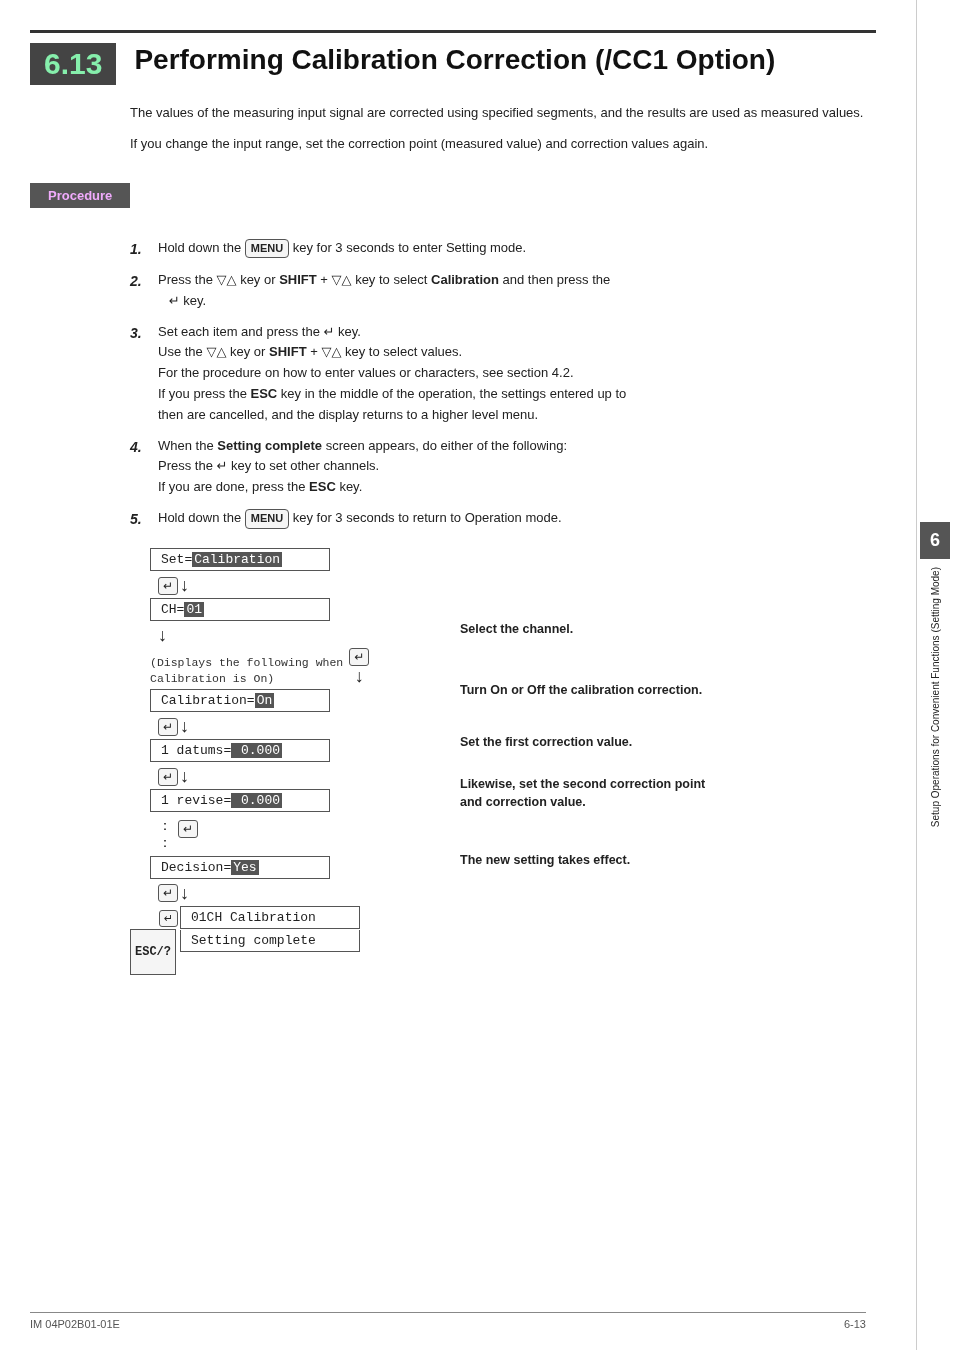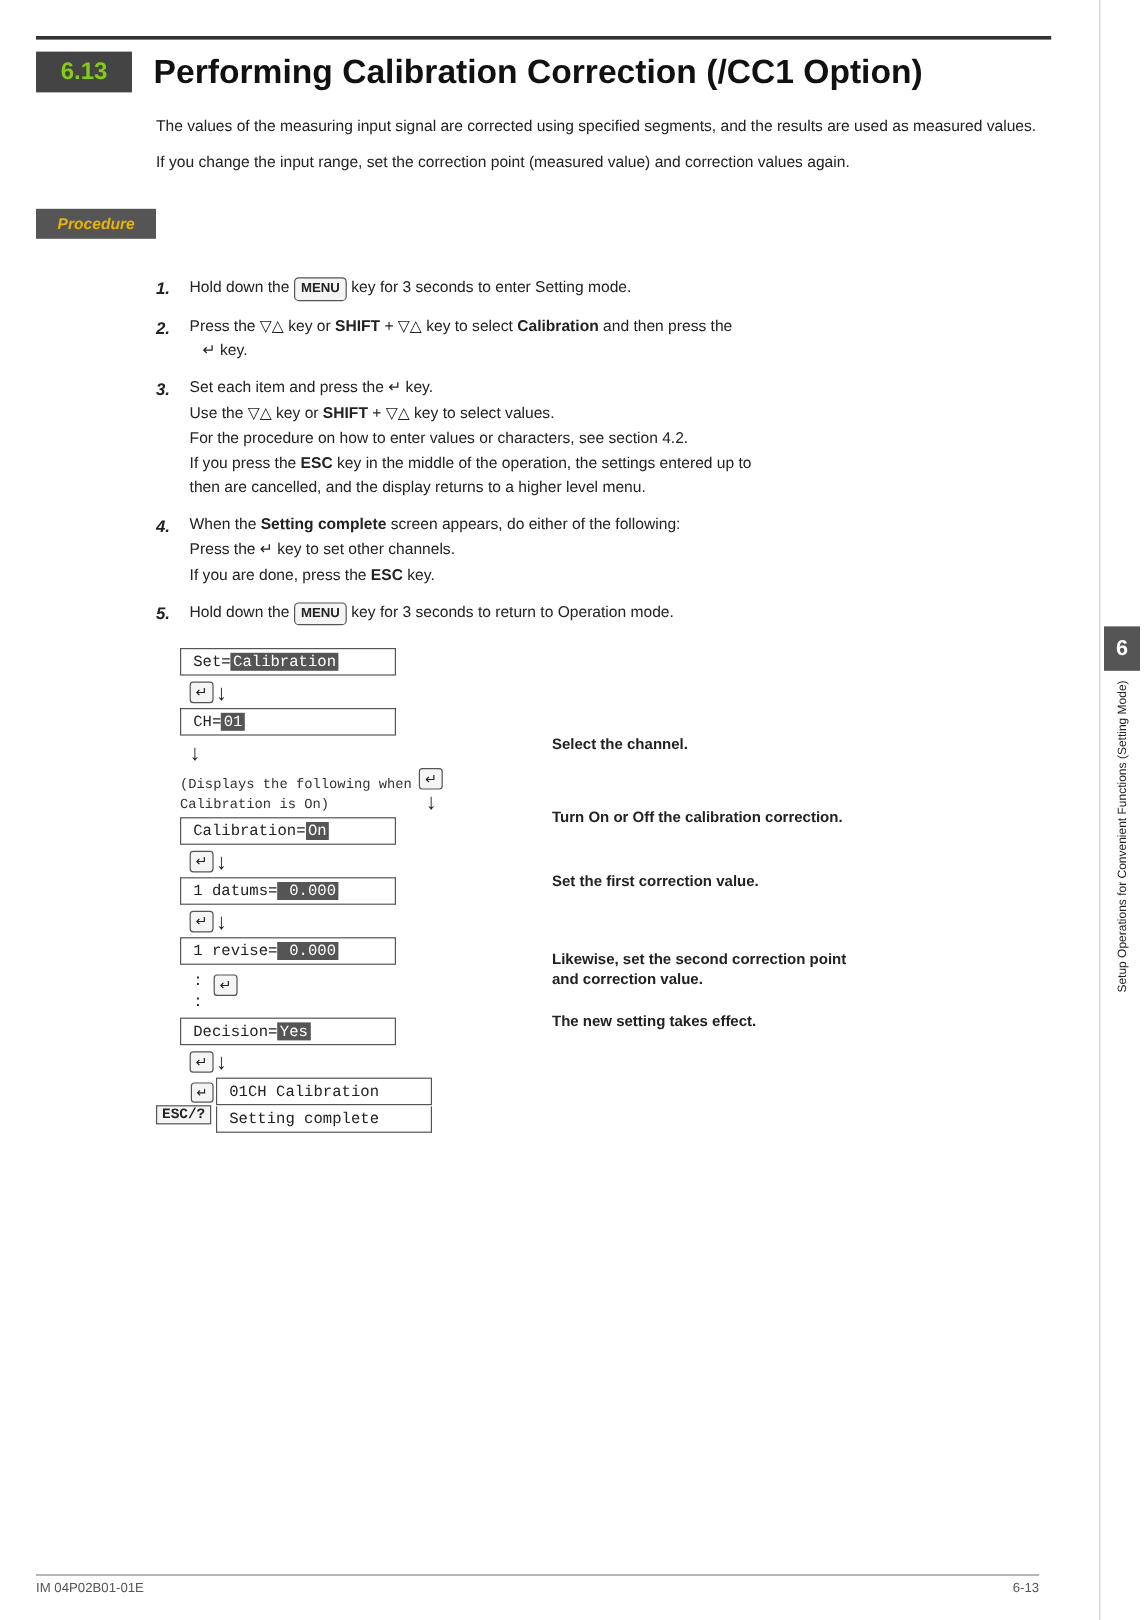--- a/index.html
+++ b/index.html
@@ -50,22 +50,22 @@
     .section-header {
       display: flex;
       align-items: flex-start;
       border-top: 3px solid #333;
       padding-top: 10px;
       margin-bottom: 18px;
     }
 
     .section-number-block {
       background: #444;
-      color: #84cc16;
-      font-size: 20px;
+      color: #86efac;
+      font-size: 30px;
       font-weight: bold;
       padding: 6px 14px 6px 14px;
       margin-right: 18px;
       line-height: 1;
       min-width: 80px;
       text-align: center;
       align-self: stretch;
       display: flex;
       align-items: center;
       justify-content: center;
@@ -83,27 +83,26 @@
       margin-bottom: 10px;
       font-size: 13px;
       line-height: 1.6;
       color: #222;
     }
 
     
     .procedure-box {
       display: inline-block;
       background: #555;
-      color: #eab308;
+      color: #f0abfc;
       font-size: 13px;
       font-weight: bold;
       padding: 5px 18px;
       margin-bottom: 18px;
       margin-top: 10px;
-      font-style: italic;
     }
 
     
     .steps-container {
       margin-left: 100px;
     }
 
     .step {
       display: flex;
       align-items: flex-start;
@@ -199,21 +198,21 @@
       border-top: 1px solid #888;
       padding-top: 5px;
       font-size: 11px;
       color: #555;
     }
 
     .esc-label {
       font-family: 'Courier New', Courier, monospace;
       font-size: 12px;
       border: 1.5px solid #555;
-      padding: 0 4px;
+      padding: 15px 4px;
       font-weight: bold;
       background: #f5f5f5;
       color: #222;
       margin-right: 2px;
     }
 
     .enter-symbol {
       font-size: 12px;
       border: 1.5px solid #555;
       border-radius: 3px;
@@ -374,21 +373,21 @@
 
         <div class="diagram-label-row" style="height:72px; align-items:center;">
           <span class="diagram-label-text"><b>Turn On or Off the calibration correction.</b></span>
         </div>
 
 
         <div class="diagram-label-row" style="height:42px; align-items:flex-start; padding-top:4px;">
           <span class="diagram-label-text"><b>Set the first correction value.</b></span>
         </div>
 
-        <div class="diagram-label-row" style="height:58px; align-items:flex-end;">
+        <div class="diagram-label-row" style="height:58px; align-items:flex-start;">
           <span class="diagram-label-text"><b>Likewise, set the second correction point<br>and correction value.</b></span>
         </div>
 
 
         <div class="diagram-label-row" style="height:44px; align-items:center;">
           <span class="diagram-label-text"><b>The new setting takes effect.</b></span>
         </div>
 
       </div>
     </div>

